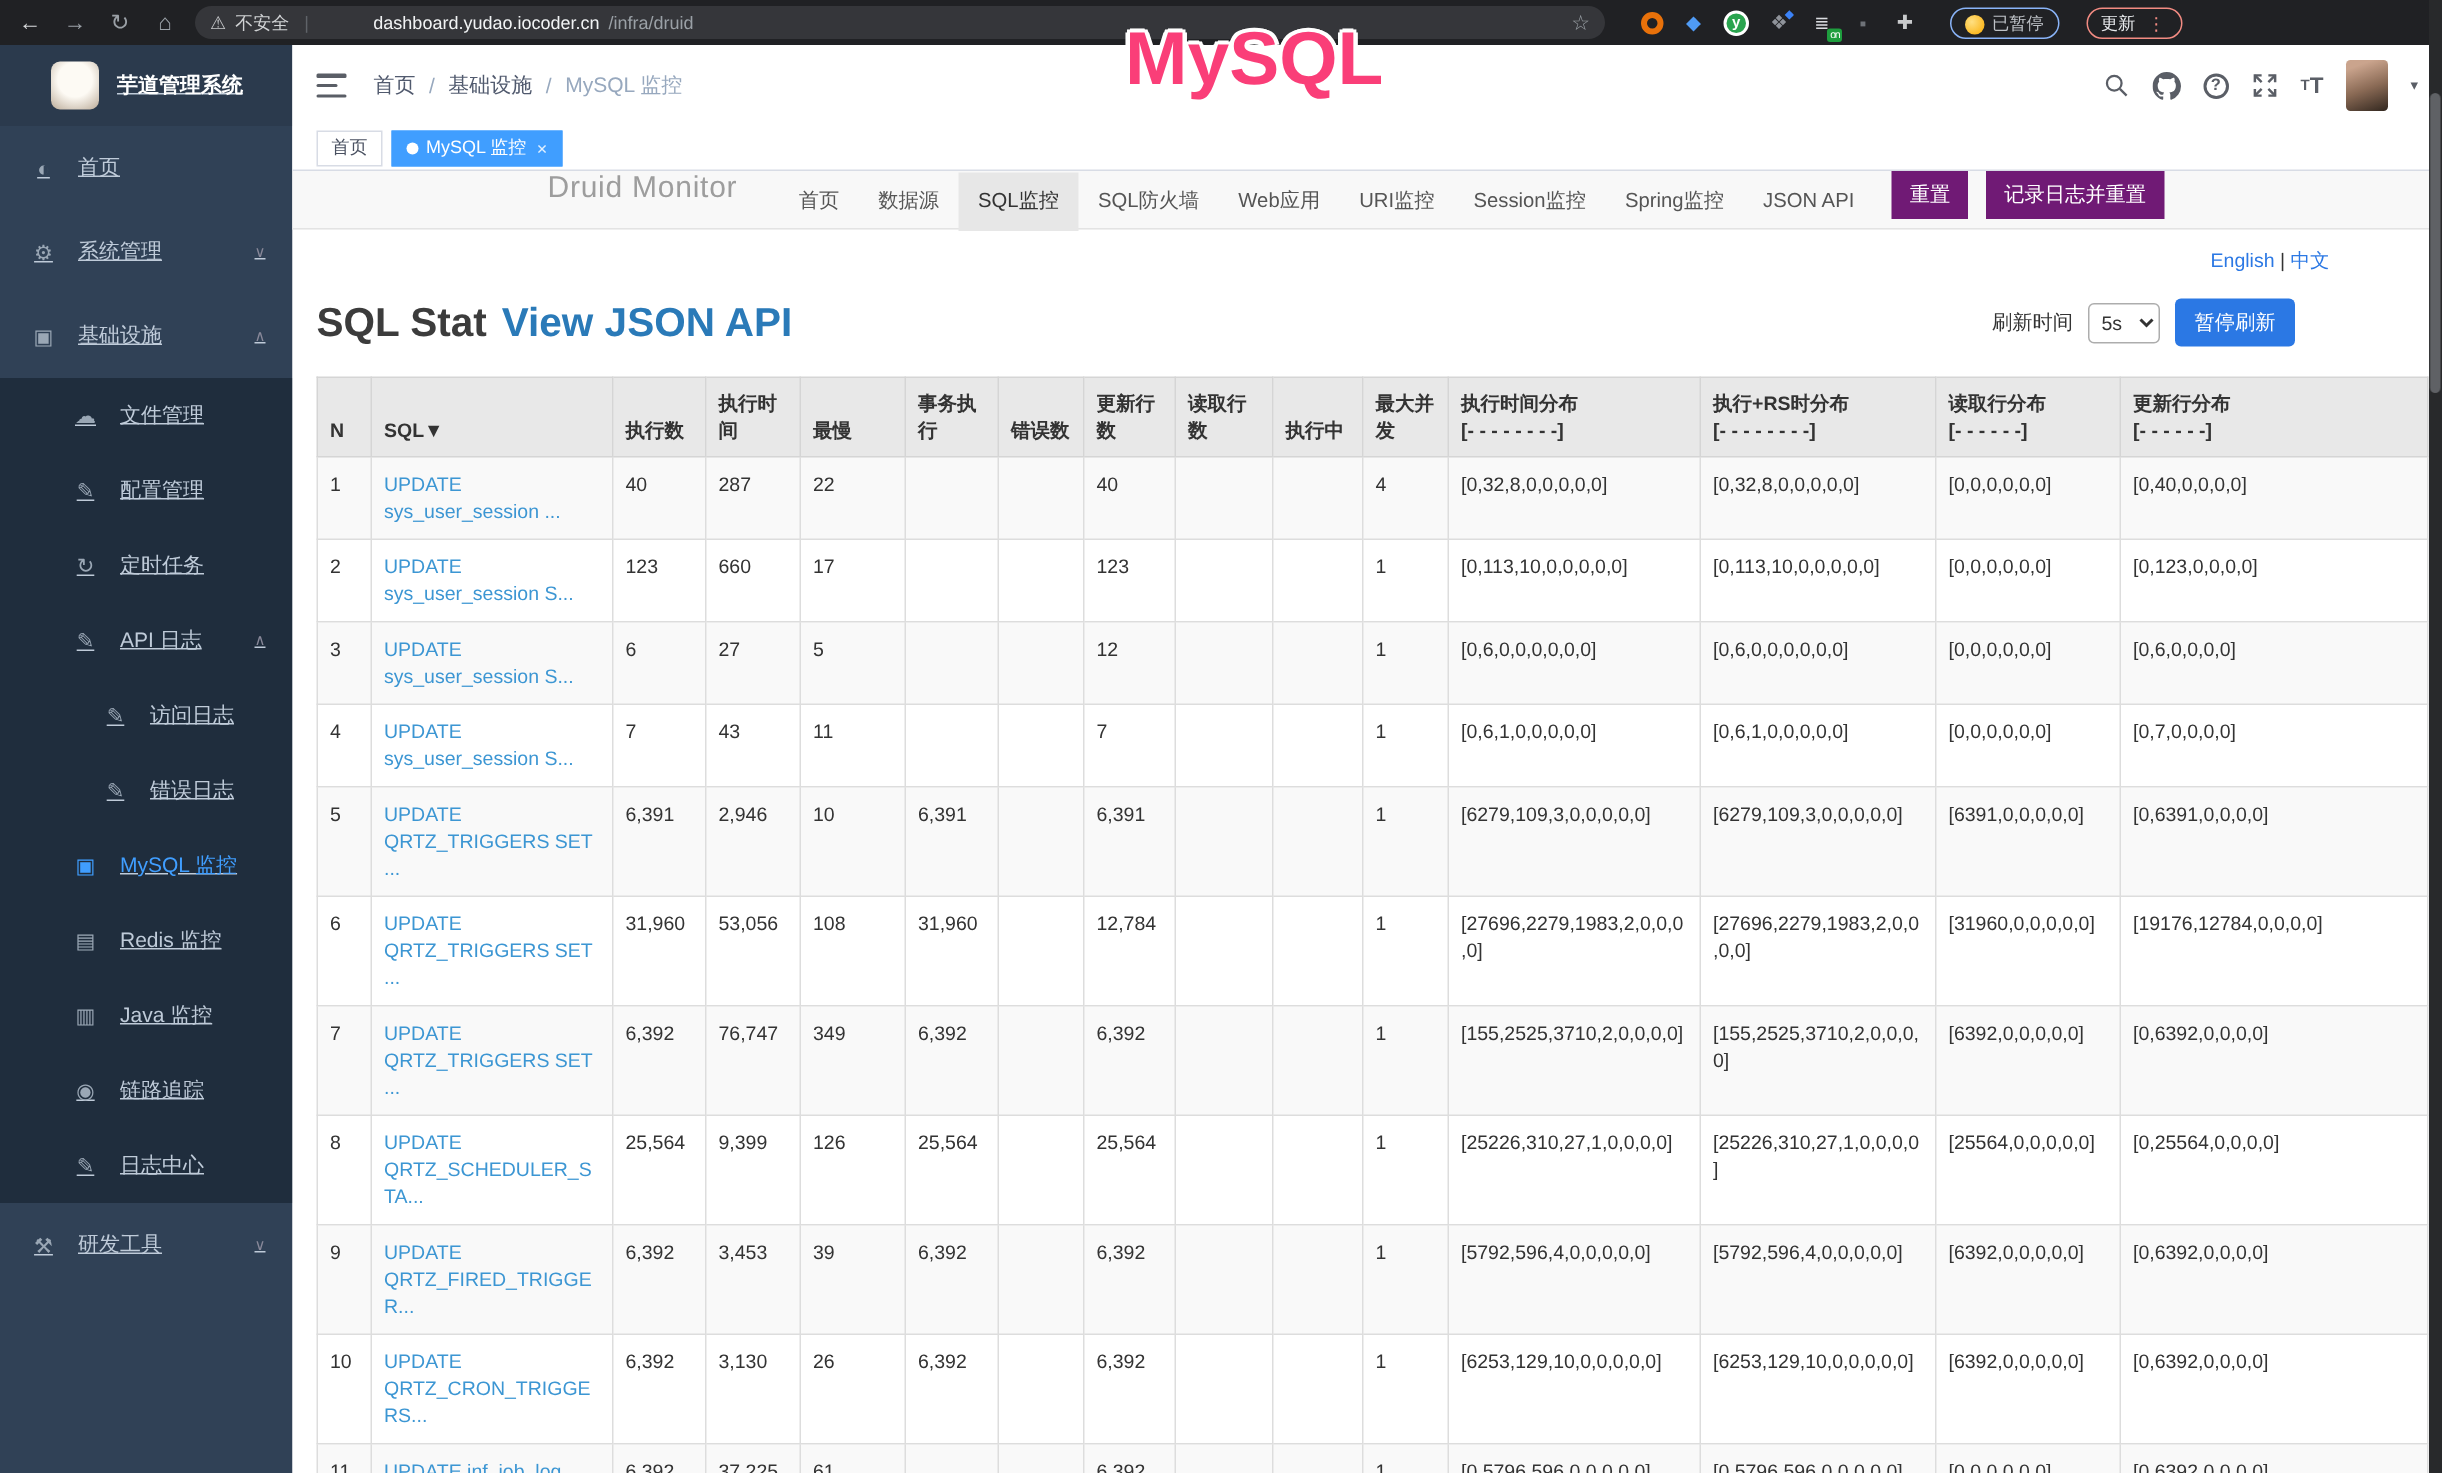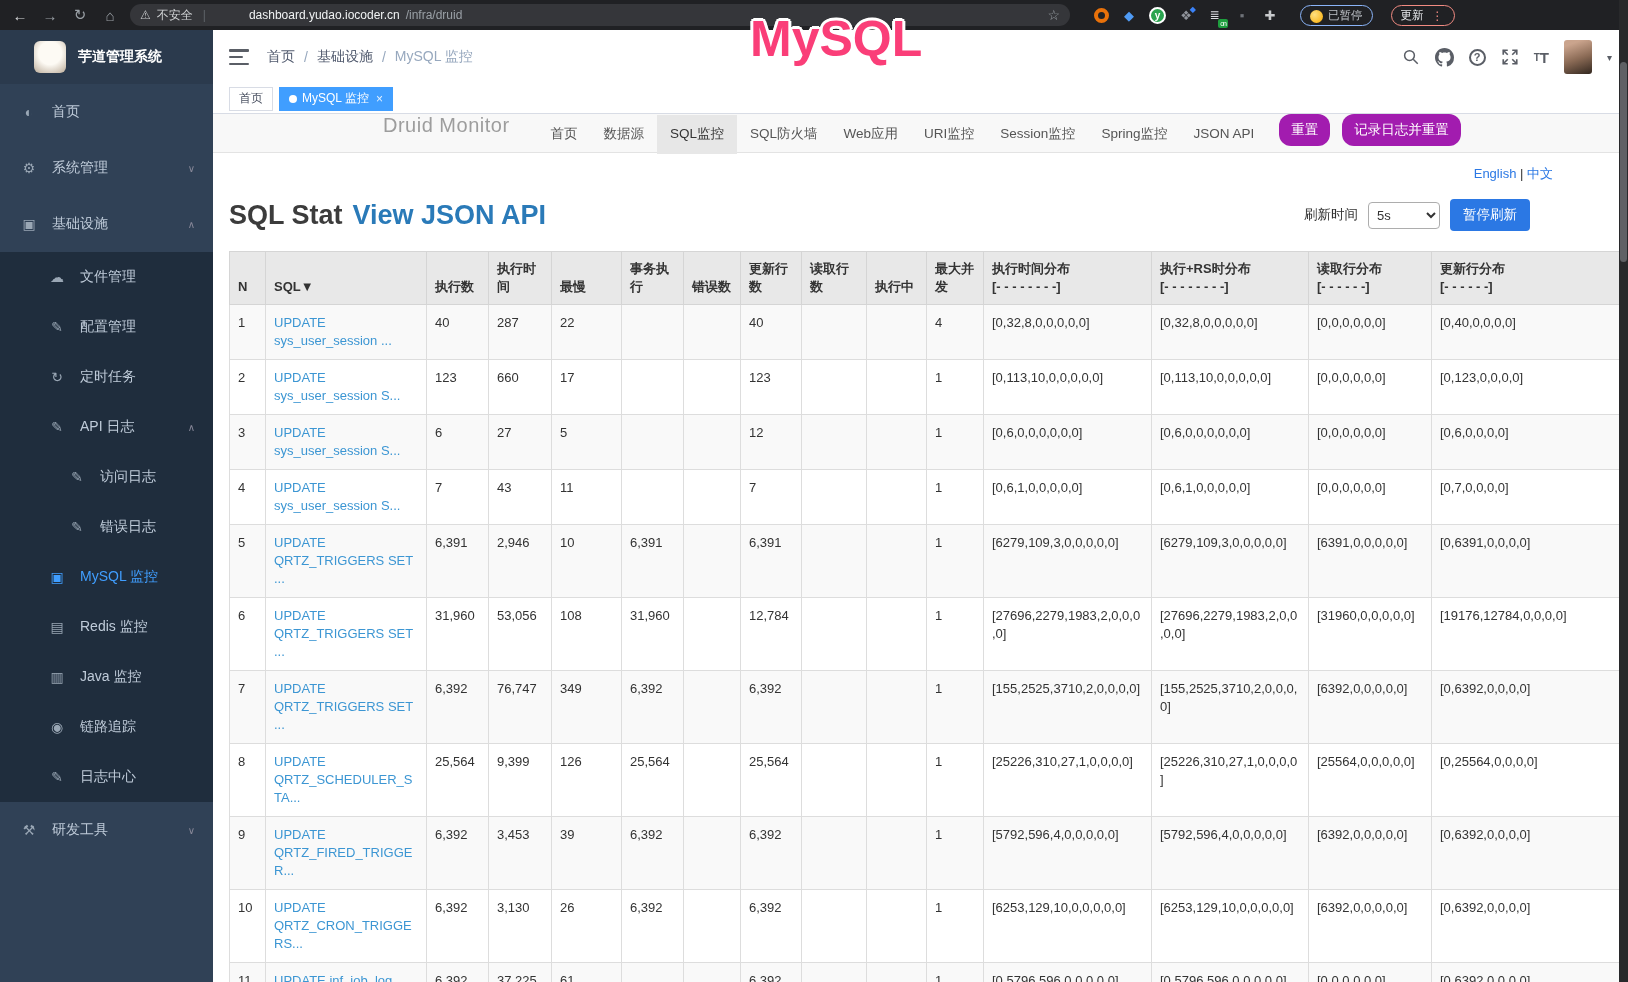--- a/index.html
+++ b/index.html
@@ -34,21 +34,21 @@
   .face{width:13px;height:13px;border-radius:50%;background:radial-gradient(circle at 35% 35%,#ffe082,#f9ab00);display:inline-block;}
   .update{border:1px solid #f28b82;color:#e8eaed;margin-left:8px;gap:8px;}
   .dots{color:#f28b82;font-size:12px;letter-spacing:1px;}
 
   
   .annotation{position:absolute;left:750px;top:10px;z-index:60;font-size:50px;font-weight:bold;color:#fa3e78;
     text-shadow:-2px -2px 0 #fff,2px -2px 0 #fff,-2px 2px 0 #fff,2px 2px 0 #fff,0 -3px 0 #fff,0 3px 0 #fff,-3px 0 0 #fff,3px 0 0 #fff;}
 
   
   .shell{display:flex;height:952px;}
-  .sidebar{width:213px;background:#304156;flex:none;color:#bfcbd9;font-size:14px;overflow:hidden;}
+  .sidebar{width:195px;background:#304156;flex:none;color:#bfcbd9;font-size:14px;overflow:hidden;text-decoration:underline;}
   .logo-row{height:54px;display:flex;align-items:center;gap:12px;padding:0 0 0 34px;background:#2b3a4d;}
   .logo-img{width:32px;height:32px;border-radius:6px;background:radial-gradient(circle at 50% 38%,#fdfaf4 45%,#d9cfc2 75%,#b9aa97);flex:none;}
   .logo-title{color:#fff;font-size:14px;font-weight:bold;white-space:nowrap;}
   .s-item{height:56px;display:flex;align-items:center;gap:14px;padding:0 8px 0 20px;cursor:pointer;white-space:nowrap;}
   .s-item.sub{height:50px;background:#1f2d3d;padding-left:48px;}
   .s-item.sub2{padding-left:68px;}
   .s-icon{width:18px;text-align:center;color:#9aa7b5;font-size:14px;flex:none;}
   .s-label{flex:1;overflow:hidden;}
   .s-chev{color:#889;font-size:10px;margin-right:10px;}
   .s-item.active .s-label,.s-item.active .s-icon{color:#409eff;}
@@ -77,32 +77,32 @@
   .tag{height:24px;display:inline-flex;align-items:center;gap:5px;border:1px solid #d8dce5;background:#fff;color:#495060;font-size:12px;padding:0 9px;cursor:pointer;}
   .tag.active{background:#409eff;border-color:#409eff;color:#fff;}
   .tag-dot{width:8px;height:8px;border-radius:50%;background:#fff;display:inline-block;}
   .tag-close{font-size:12px;margin-left:2px;opacity:.85;}
 
   
   .druid-bar{height:39px;background:#f8f8f8;border-bottom:1px solid #e3e3e3;display:flex;align-items:flex-start;padding-left:170px;}
   .druid-logo{font-size:20px;color:#9d9d9d;margin-right:28px;letter-spacing:.5px;}
   .dn-item{height:39px;display:inline-flex;align-items:center;padding:0 13px;font-size:13.5px;color:#555;cursor:pointer;}
   .dn-item.active{background:#e7e7e7;color:#333;}
-  .druid-btn{background:#a21caf;color:#fff;border:none;border-radius:12px;font-size:13.5px;padding:7px 12px;margin-left:12px;cursor:pointer;}
+  .druid-btn{background:#701a75;color:#fff;border:none;border-radius:0;font-size:13.5px;padding:7px 12px;margin-left:12px;cursor:pointer;}
 
   
   .content{padding:0 10px 0 16px;}
   .lang-row{text-align:right;font-size:13px;margin:12px 65px 0 0;color:#333;}
   .lang-link{color:#2b78e4;cursor:pointer;}
   .title-row{display:flex;align-items:flex-end;margin-top:16px;}
   .page-title{font-size:27px;font-weight:bold;color:#3c3c3c;}
   .json-link{font-size:27px;font-weight:bold;color:#2a7ab8;margin-left:10px;cursor:pointer;}
   .refresh{margin-left:auto;display:flex;align-items:center;gap:10px;margin-right:88px;}
   .refresh-label{font-size:13.5px;color:#333;}
-  .refresh-select{width:72px;height:27px;font-size:13px;border:1px solid #adadad;border-radius:4px;background:#fff;color:#333;padding:0 4px;}
+  .refresh-select{width:48px;height:27px;font-size:13px;border:1px solid #adadad;border-radius:4px;background:#fff;color:#333;padding:0 4px;}
   .pause-btn{background:#2b78e4;color:#fff;border:none;border-radius:4px;font-size:13.5px;padding:7px 13px;cursor:pointer;}
 
   
   table{border-collapse:collapse;table-layout:fixed;width:100%;margin-top:20px;font-size:13px;border:1px solid #ddd;}
   th{background:#e8e8e8;border:1px solid #d5d5d5;text-align:left;vertical-align:bottom;font-weight:bold;color:#333;padding:8px;line-height:18px;}
   td{border:1px solid #ddd;vertical-align:top;padding:9px 8px;color:#333;line-height:18px;word-wrap:break-word;}
   tbody tr:nth-child(odd){background:#f9f9f9;}
   tbody tr:nth-child(even){background:#fff;}
   .sql-link{color:#3c96d3;text-decoration:none;cursor:pointer;}
   .th-sub{font-weight:bold;}

